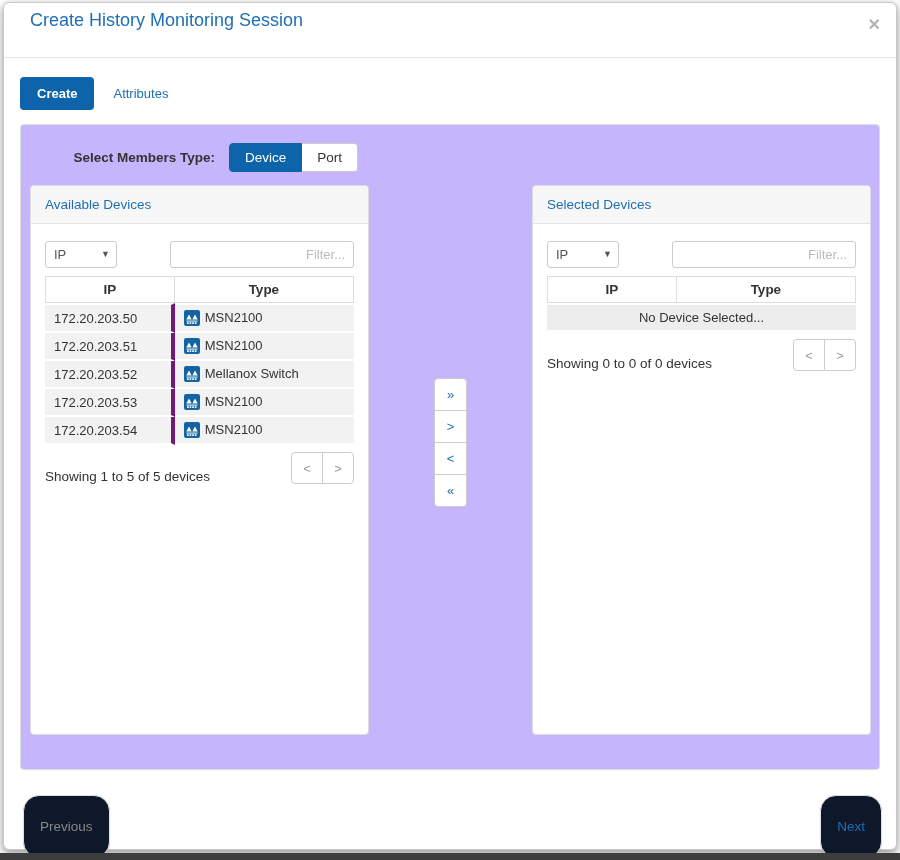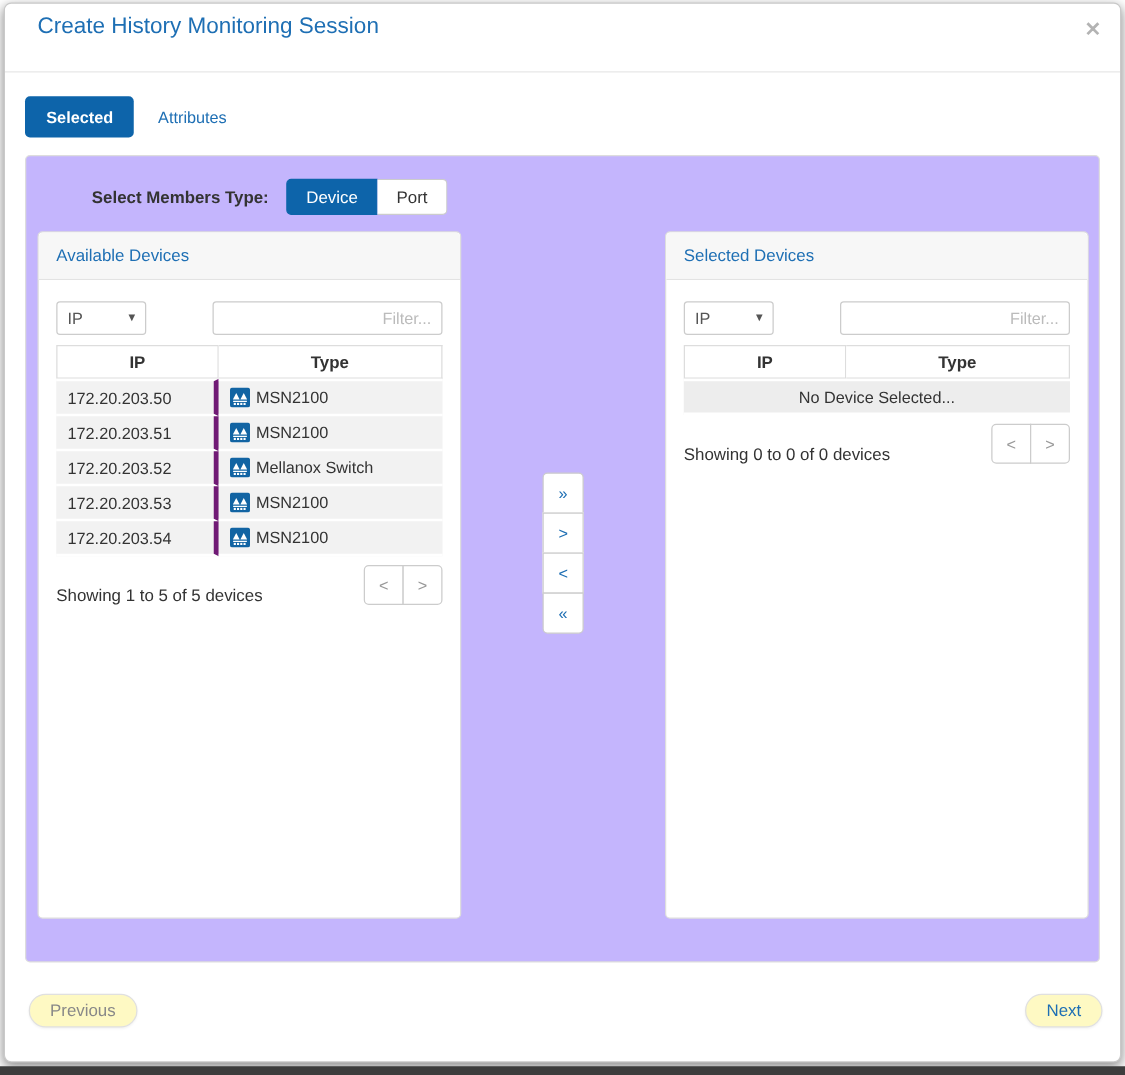--- a/index.html
+++ b/index.html
@@ -68,38 +68,38 @@
 
   .transfer-col { flex:1; display:flex; justify-content:center; align-items:flex-start; padding-top:193px; }
   .transfer-group { display:flex; flex-direction:column; }
   .transfer-btn { width:33px; height:33px; background:#fff; border:1px solid #ccc; color:#1e6fb4; font-size:13px;
                   display:flex; align-items:center; justify-content:center; cursor:pointer; }
   .transfer-btn + .transfer-btn { margin-top:-1px; }
   .transfer-btn.first { border-radius:4px 4px 0 0; }
   .transfer-btn.last { border-radius:0 0 4px 4px; }
 
   .dialog-footer { flex:1; position:relative; }
-  .footer-btn { position:absolute; top:25px; background:#fef9c3; border:1px solid #e0e0e0; border-radius:16px;
-                padding:5px 16px; font-size:13.5px; cursor:pointer; box-shadow:0 1px 2px rgba(0,0,0,.06);
+  .footer-btn { position:absolute; top:25px; background:#0f172a; border:1px solid #e0e0e0; border-radius:16px;
+                padding:23px 16px; font-size:13.5px; cursor:pointer; box-shadow:0 1px 2px rgba(0,0,0,.06);
                 font-family:"Liberation Sans", sans-serif; }
   .footer-btn.prev { left:19px; color:#888; }
   .footer-btn.next { right:14px; color:#1e6fb4; }
 </style>
 </head>
 <body>
 
 <div class="dialog">
 
   <div class="dialog-header">
     <div class="dialog-title">Create History Monitoring Session</div>
     <div class="close-btn">✕</div>
   </div>
 
   <div class="tab-bar">
-    <div class="tab active">Selected</div>
+    <div class="tab active">Create</div>
     <div class="tab inactive">Attributes</div>
   </div>
 
   <div class="content-box">
 
     <div class="type-row">
       <div class="type-label">Select Members Type:</div>
       <div class="toggle-group">
         <div class="toggle-btn active">Device</div>
         <div class="toggle-btn inactive">Port</div>

